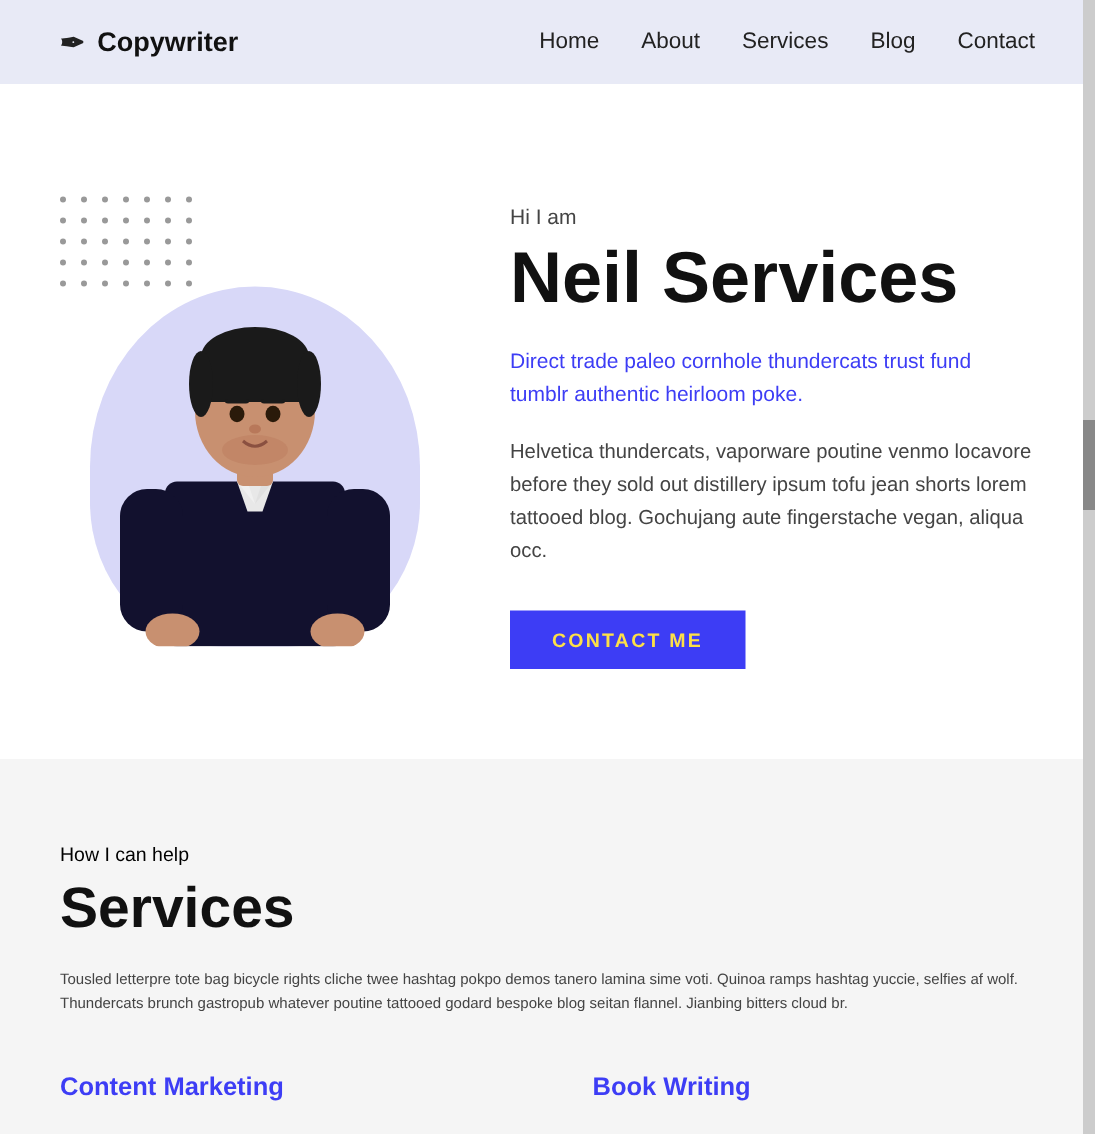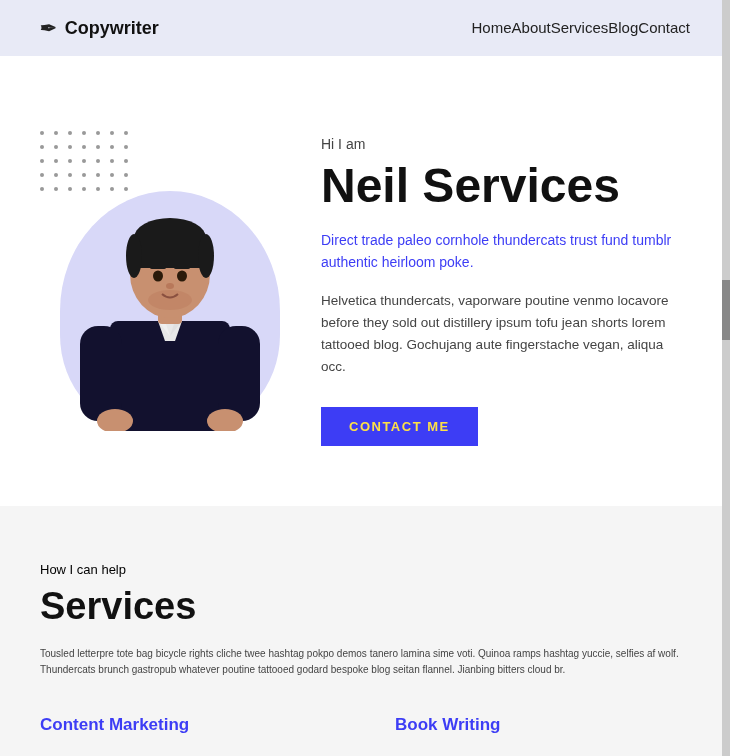--- a/index.html
+++ b/index.html
@@ -22,35 +22,36 @@
       font-weight: 700;
       font-size: 18px;
       color: #111;
     }
     .nav-brand .pen-icon {
       color: #222;
       font-size: 20px;
     }
     .nav-links {
       display: flex;
+      gap: 28px;
       list-style: none;
     }
     .nav-links a {
       text-decoration: none;
       color: #222;
       font-size: 15px;
     }
 
     
     .hero {
       background: #fff;
       padding: 60px 40px 60px 40px;
       display: flex;
       align-items: center;
-      gap: 21px;
+      gap: 40px;
       min-height: 420px;
       position: relative;
     }
     .hero-image-area {
       position: relative;
       flex-shrink: 0;
       width: 260px;
       height: 300px;
     }
     .dots-grid {

